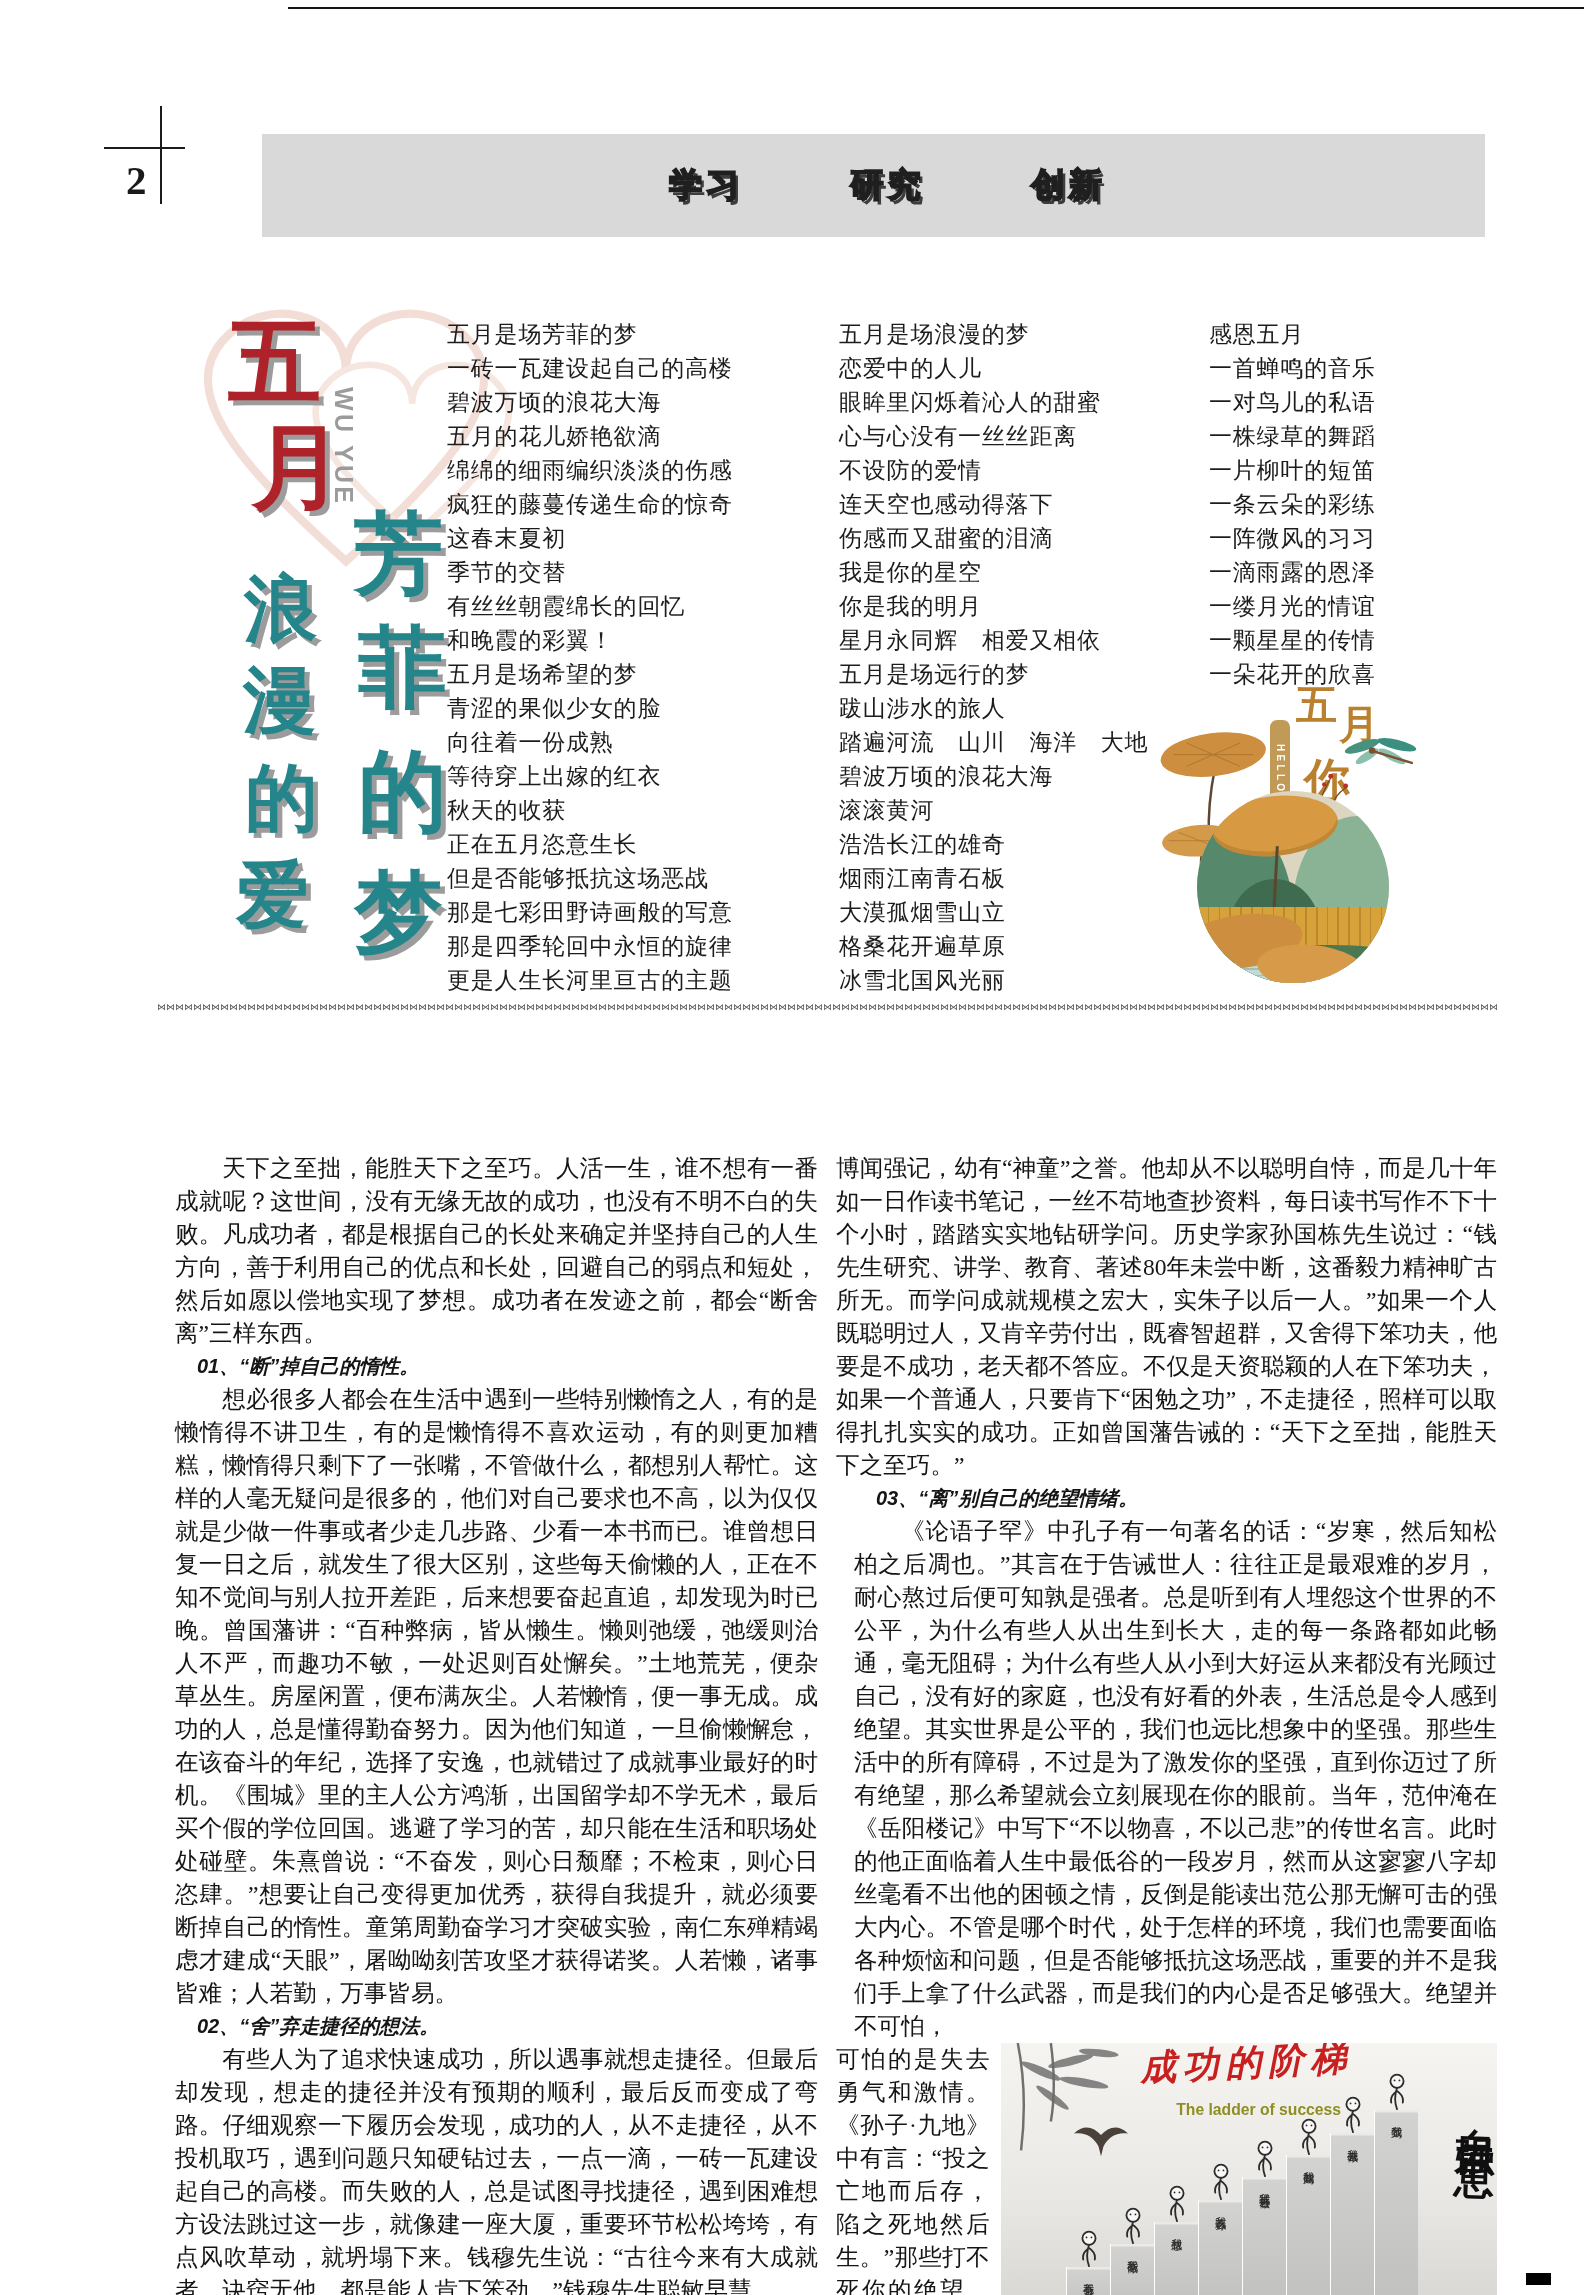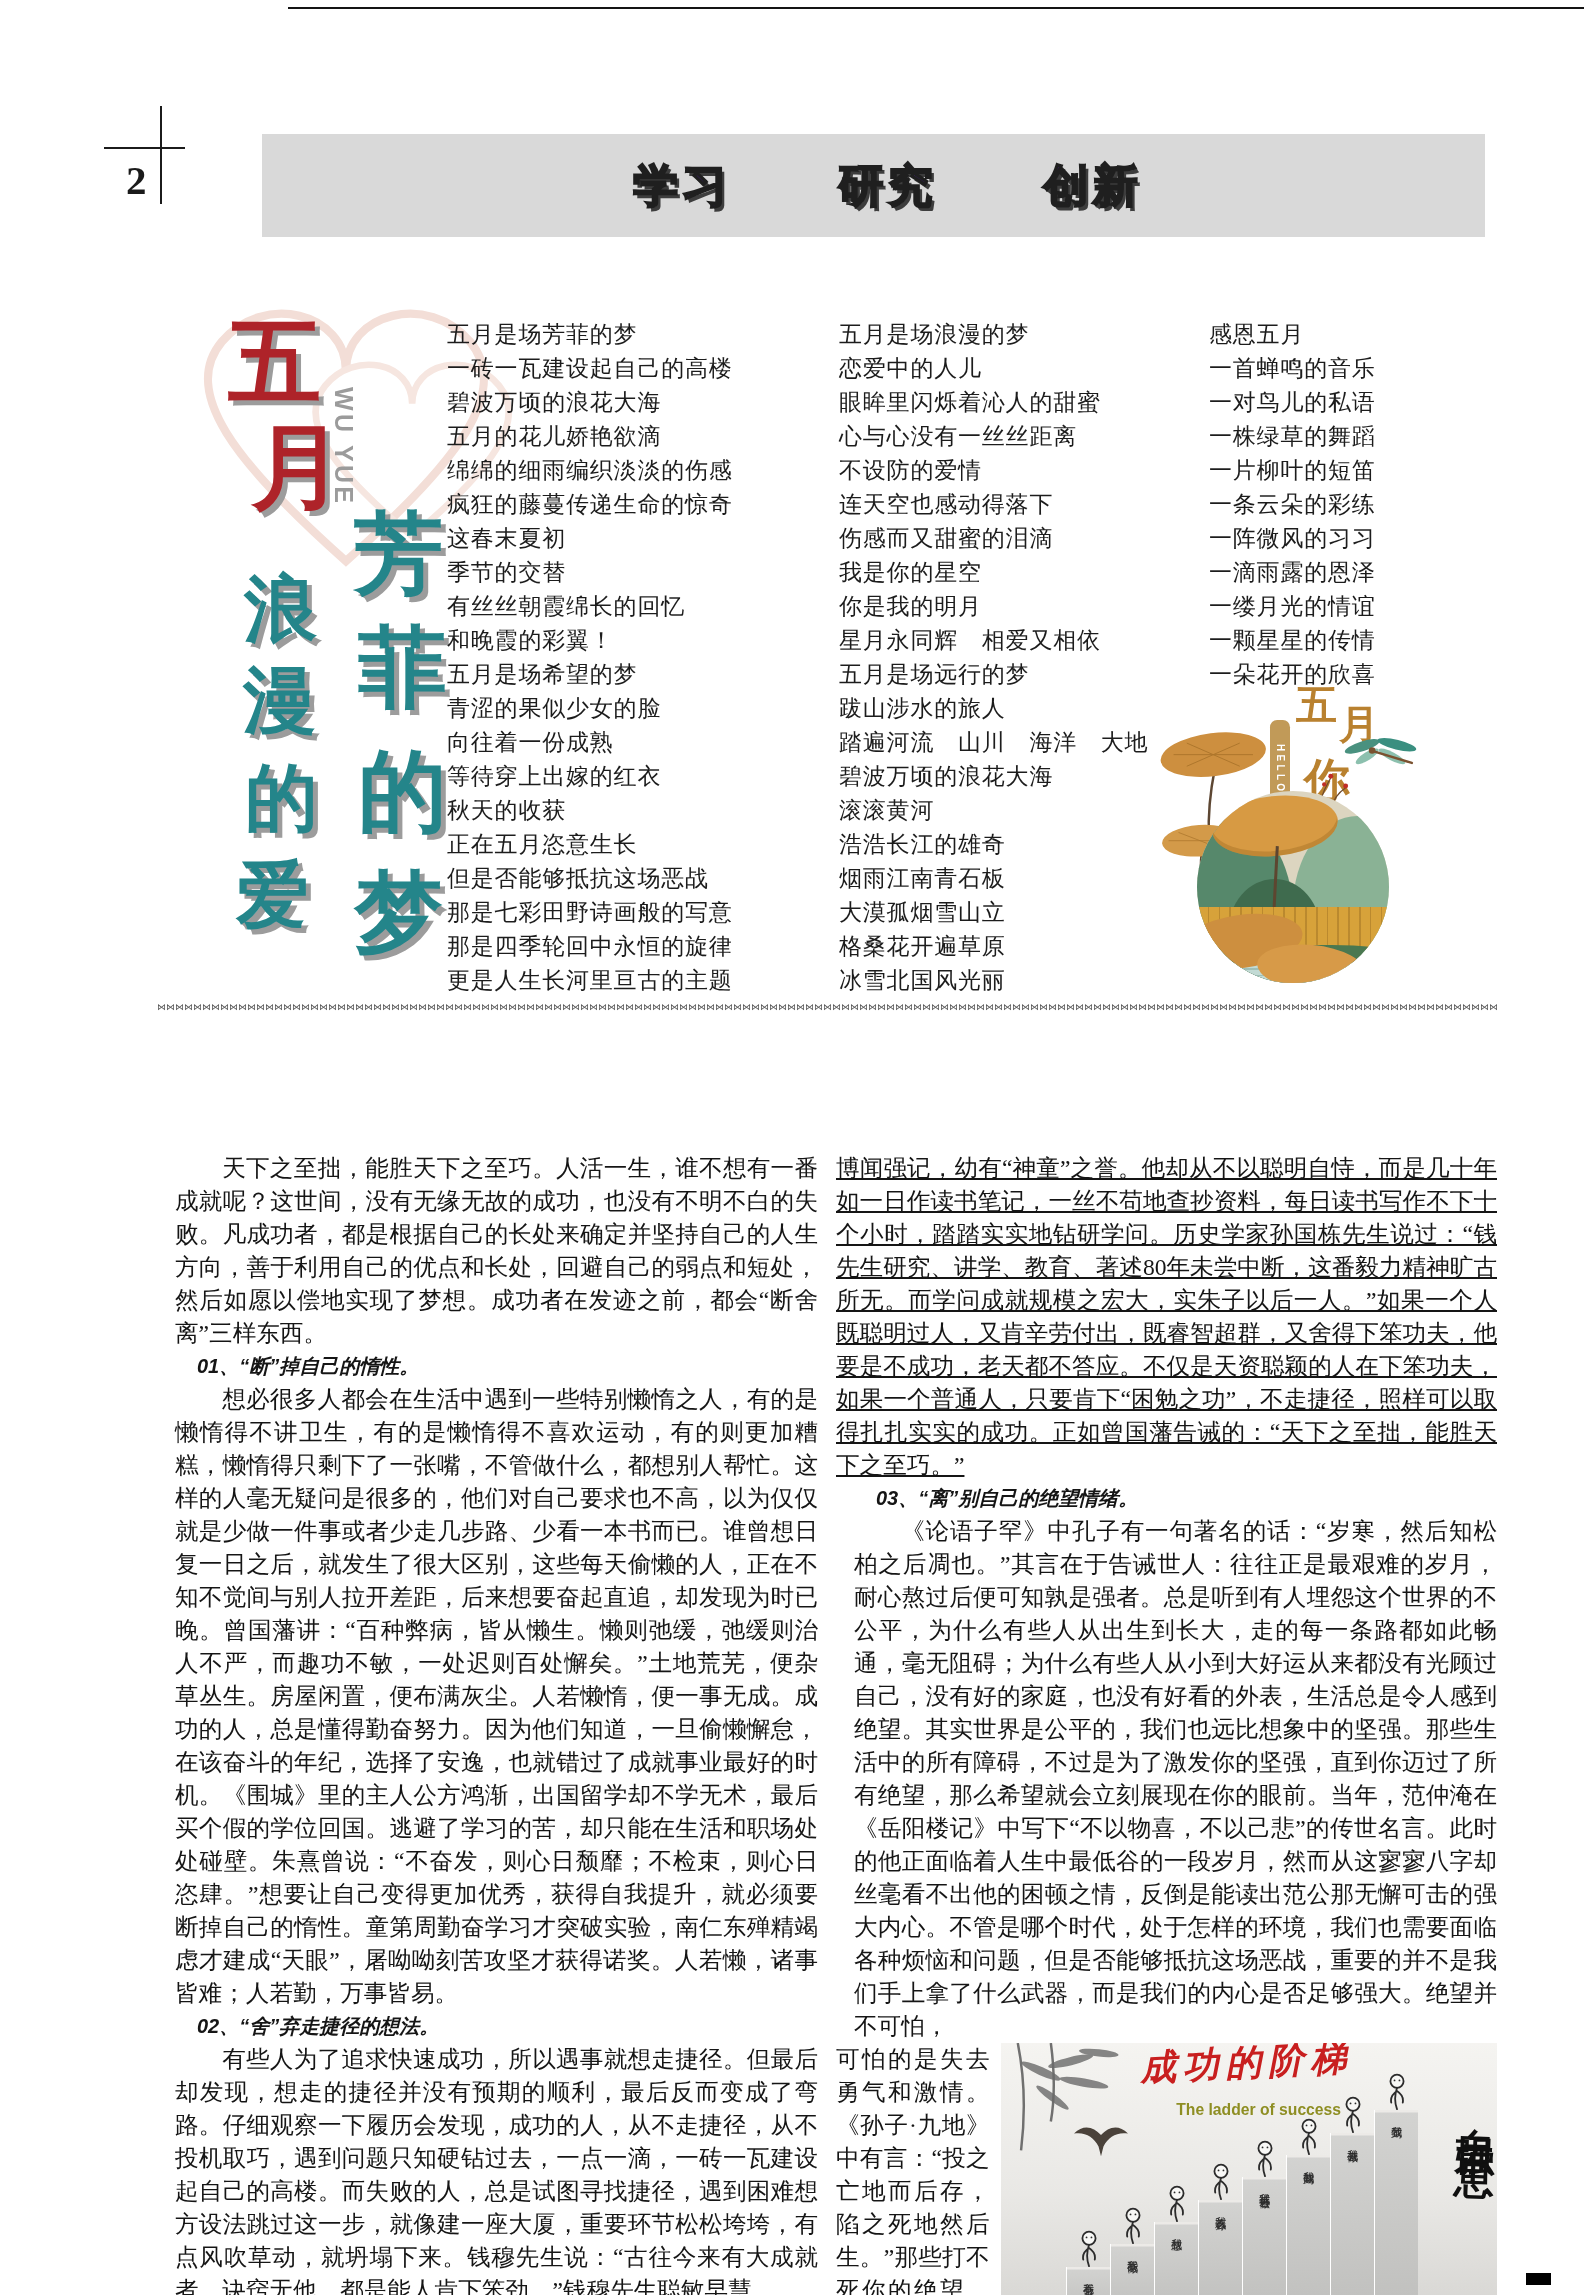--- a/index.html
+++ b/index.html
@@ -7,21 +7,21 @@
         font-family:"Liberation Serif","DejaVu Serif",serif;color:#1a1a1a;}
   .abs{position:absolute;}
 
   
   .top-rule{left:288px;top:6.6px;width:1296px;height:2.5px;background:#141414;}
   .cross-v{left:160px;top:106px;width:1.7px;height:98px;background:#1b1b1b;}
   .cross-h{left:104px;top:147px;width:81px;height:1.7px;background:#1b1b1b;}
   .page-num{left:126px;top:156px;font-size:41px;font-weight:bold;}
   .band{left:262px;top:134px;width:1223px;height:103px;background:#d9d9d9;
         display:flex;align-items:center;justify-content:center;gap:79px;}
-  .band .w{font-size:45px;font-weight:900;color:#4c1d95;letter-spacing:4.1px;
+  .band .w{font-size:33px;font-weight:900;color:#4c1d95;letter-spacing:4.1px;
            font-family:"Liberation Sans",sans-serif;
            -webkit-text-stroke:2.1px #1f1f1f;text-shadow:3.3px 4.1px 0 #3d3d3d;margin-left:28px;}
 
   
   .heart-svg{left:139px;top:263px;}
   .tchar{font-weight:900;text-shadow:5px 5px 0 #9c9c9c;line-height:1;}
   .red{color:#ae2329;}
   .teal{color:#24858a;}
   .wuyue{left:329px;top:387px;writing-mode:vertical-rl;font-size:25px;font-weight:bold;
          color:#9b9b9b;letter-spacing:3.3px;font-family:"Liberation Sans",sans-serif;}
@@ -73,21 +73,21 @@
   
   .art-title{left:157px;top:1043px;width:1339px;text-align:center;font-size:48px;font-weight:900;
              color:#9a5a24;letter-spacing:5px;text-shadow:3.3px 4.1px 0 #d8d8d8;
              font-family:"Liberation Sans",sans-serif;}
   .col{top:1152px;width:661px;font-size:23.6px;line-height:33px;text-align:justify;color:#151515;}
   .col-left{left:157px;}
   .col-right{left:836px;}
   .blk{margin:0;}
   .blk.p span{display:inline;}
   .blk.p{text-indent:2em;margin-left:18px;}
-  .blk.pc{text-indent:0;text-decoration:underline;}
+  .blk.pc{text-indent:0;}
   .blk.h{text-indent:2em;font-weight:bold;font-family:"Liberation Sans",sans-serif;font-size:20px;font-style:italic;}
   .bottom-row{display:flex;align-items:flex-start;}
   .narrow{width:154px;font-size:23.6px;line-height:33px;text-align:justify;}
 
   
   .ladder{position:relative;width:497px;height:275px;margin-left:11.6px;overflow:hidden;
           background:linear-gradient(180deg,#f5f4f1 0%,#e9e8e5 55%,#d6d5d2 100%);}
   .ladder:before{content:"";position:absolute;bottom:-41px;left:0;right:0;height:141px;opacity:.65;
      background:radial-gradient(ellipse 141px 99px at 12% 100%,#b3b2af 0 60%,transparent 61%),
                 radial-gradient(ellipse 190px 124px at 55% 112%,#c8c7c4 0 60%,transparent 61%),

